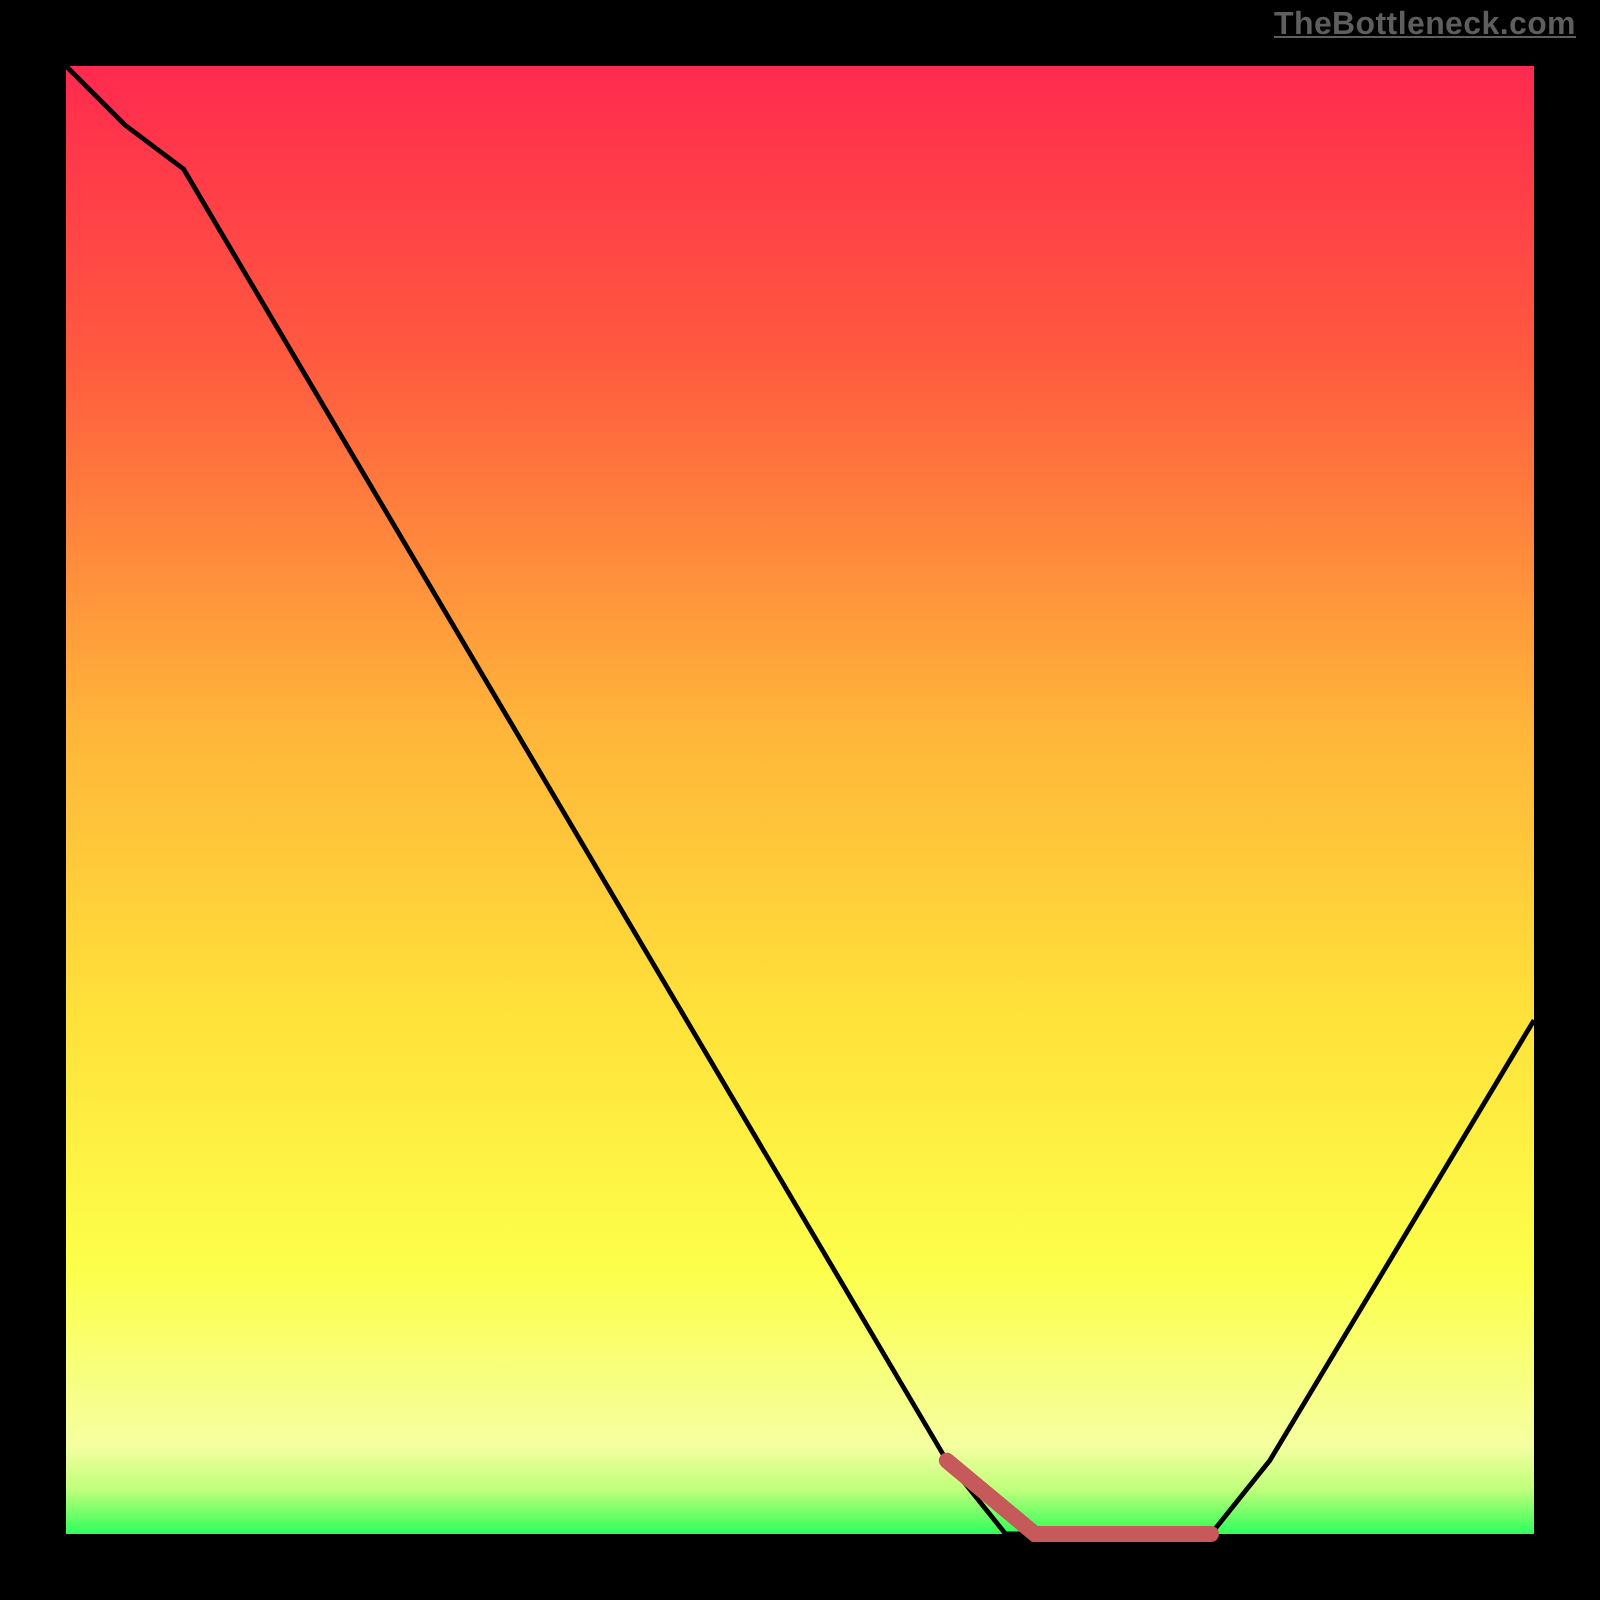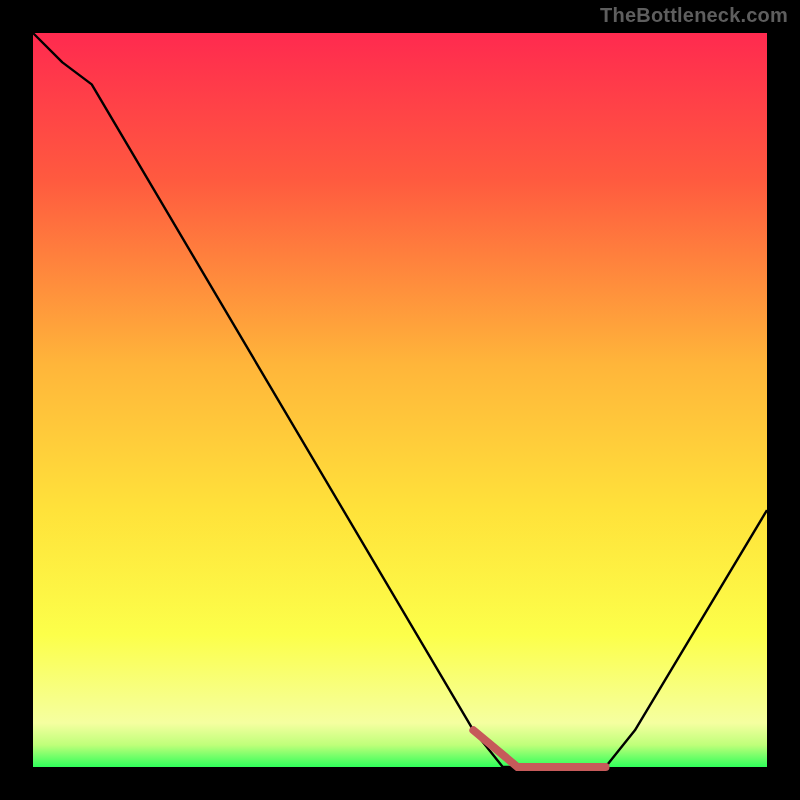--- a/index.html
+++ b/index.html
@@ -15,24 +15,25 @@
     position: relative;
     width: 800px;
     height: 800px;
     background: #000;
   }
   .watermark {
     position: absolute;
     top: 4px;
     right: 12px;
     color: #5e5e5e;
-    font-size: 20px;
+    font-size: 16px;
     font-weight: 600;
     letter-spacing: 0.2px;
     z-index: 5;
+    text-decoration: underline;
   }
   svg {
     position: absolute;
     top: 0;
     left: 0;
   }
 </style>
 </head>
 <body>
 

